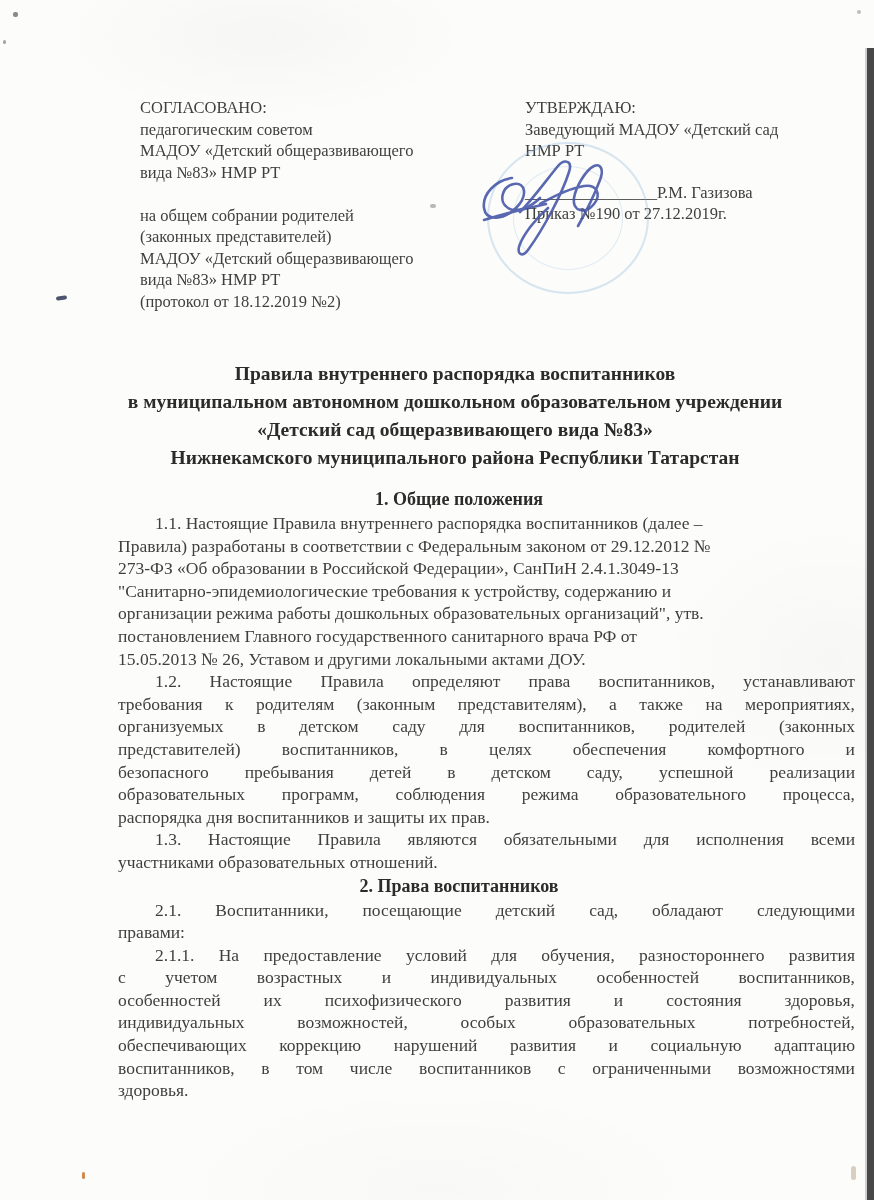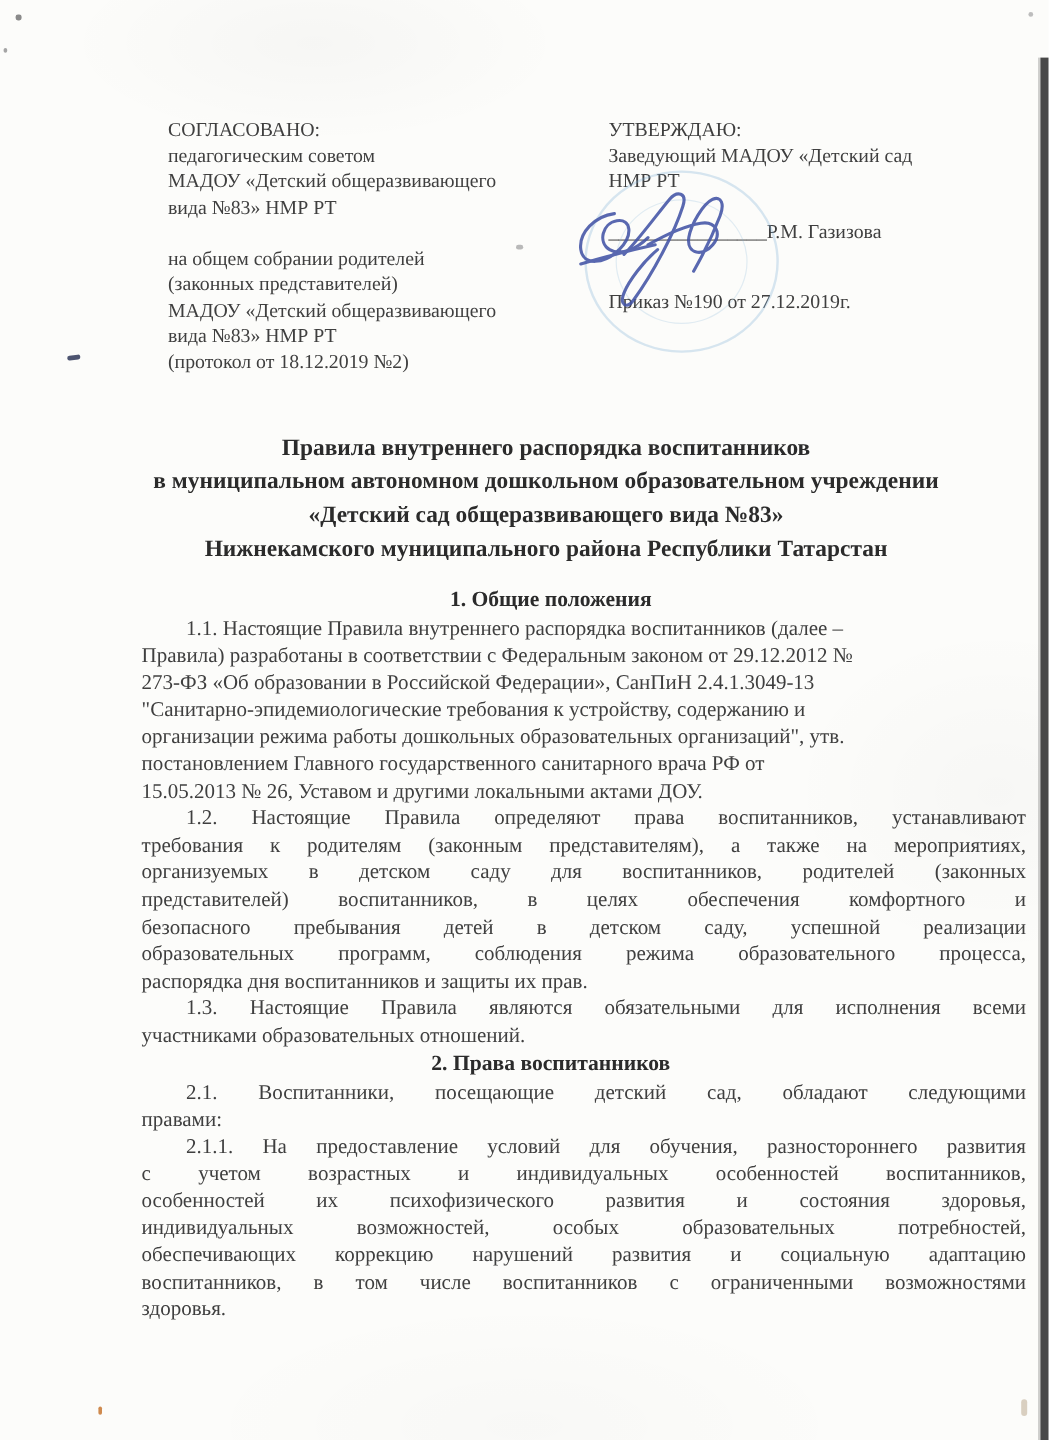--- a/index.html
+++ b/index.html
@@ -33,24 +33,24 @@
   }
   .scan-edge::before{
     content:"";position:absolute;left:-2px;top:0;width:2px;height:100%;
     background:rgba(70,70,70,0.25);
   }
   .speck{position:absolute;pointer-events:none;}
 
   
   .approval{position:relative;padding-top:97px;min-height:250px;}
   .agreed{margin-left:140px;width:340px;}
-  .approved{position:absolute;left:507px;top:97px;width:330px;}
+  .approved{position:absolute;left:525px;top:97px;width:330px;}
   .ln{font-size:16.5px;line-height:21.5px;white-space:nowrap;}
   .sig-row{margin-top:20px;font-size:16.5px;line-height:21.5px;white-space:nowrap;}
-  .order{margin-top:38px;font-size:16.5px;line-height:21.5px;white-space:nowrap;}
+  .order{font-size:16.5px;line-height:21.5px;white-space:nowrap;}
 
   .stamp{
     position:absolute;border-radius:50%;pointer-events:none;
     border:2px solid var(--stamp);opacity:0.30;
   }
   .stamp-outer{left:487px;top:142px;width:158px;height:148px;}
   .stamp-inner{left:513px;top:166px;width:108px;height:102px;border-width:1.5px;opacity:0.22;}
   .sig-svg{position:absolute;left:474px;top:150px;color:var(--signature);pointer-events:none;}
 
   

